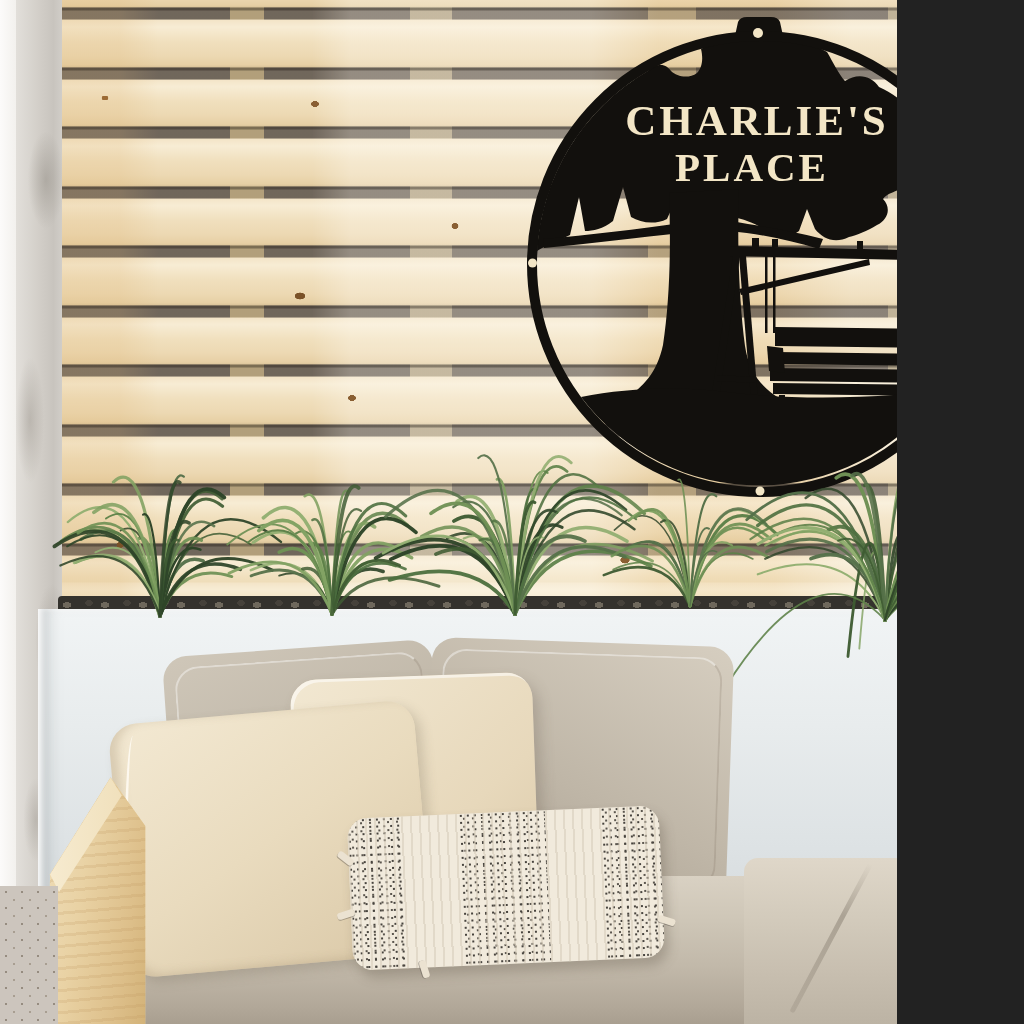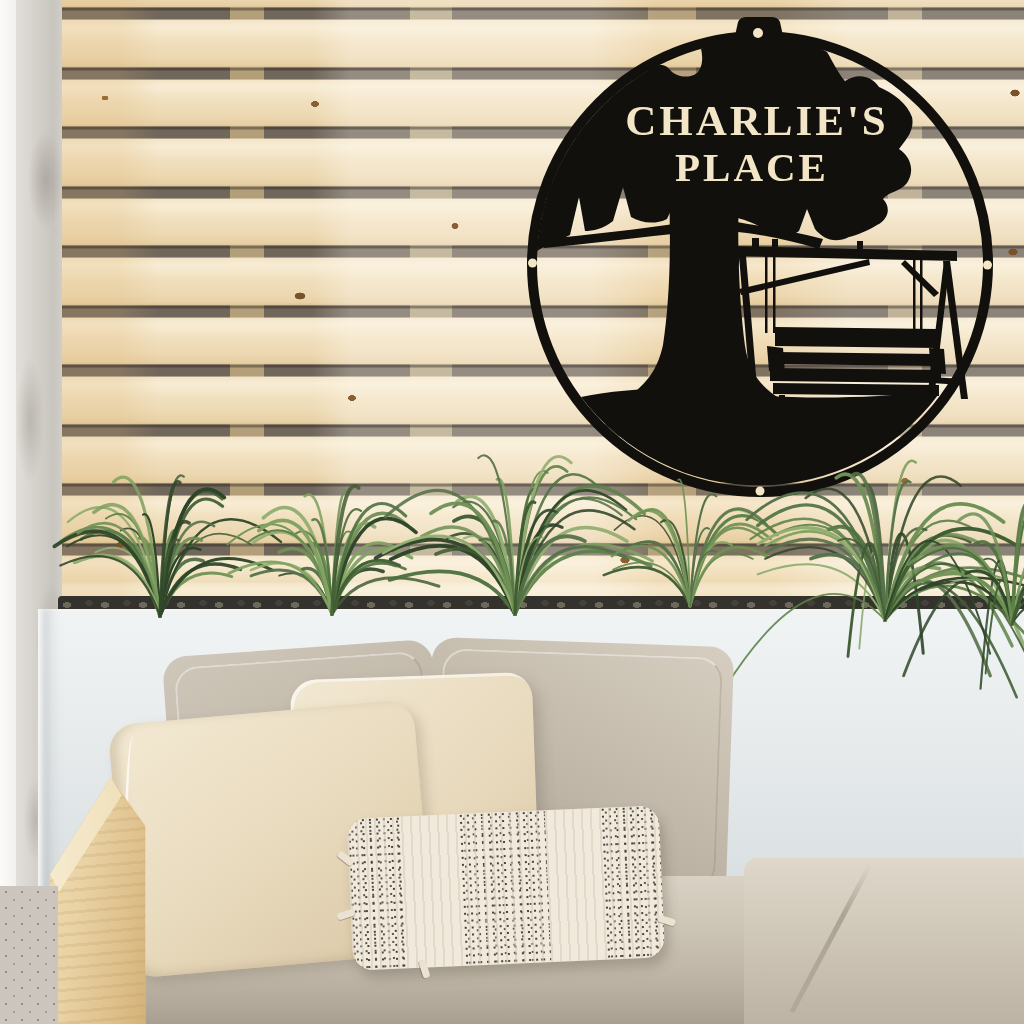--- a/index.html
+++ b/index.html
@@ -1,16 +1,16 @@
 <!DOCTYPE html>
 <html><head>
 <meta charset="utf-8">
 <style>
   html,body{margin:0;padding:0;background:#222;}
-  .stage{position:relative;width:1024px;height:1024px;overflow:hidden;
+  .stage{position:relative;width:897px;height:1024px;overflow:hidden;
          background:#bef264;font-family:"Liberation Sans",sans-serif;}
   .abs{position:absolute;}
 
   
   .light-strip{left:0;top:0;width:20px;height:1024px;
     background:linear-gradient(90deg,#fcfbfa,#f0eeea);}
   .concrete{left:16px;top:0;width:52px;height:1024px;
     background-color:#d4d0ca;
     background-image:
       radial-gradient(26px 70px at 30px 180px, rgba(150,145,137,.55), transparent 70%),

